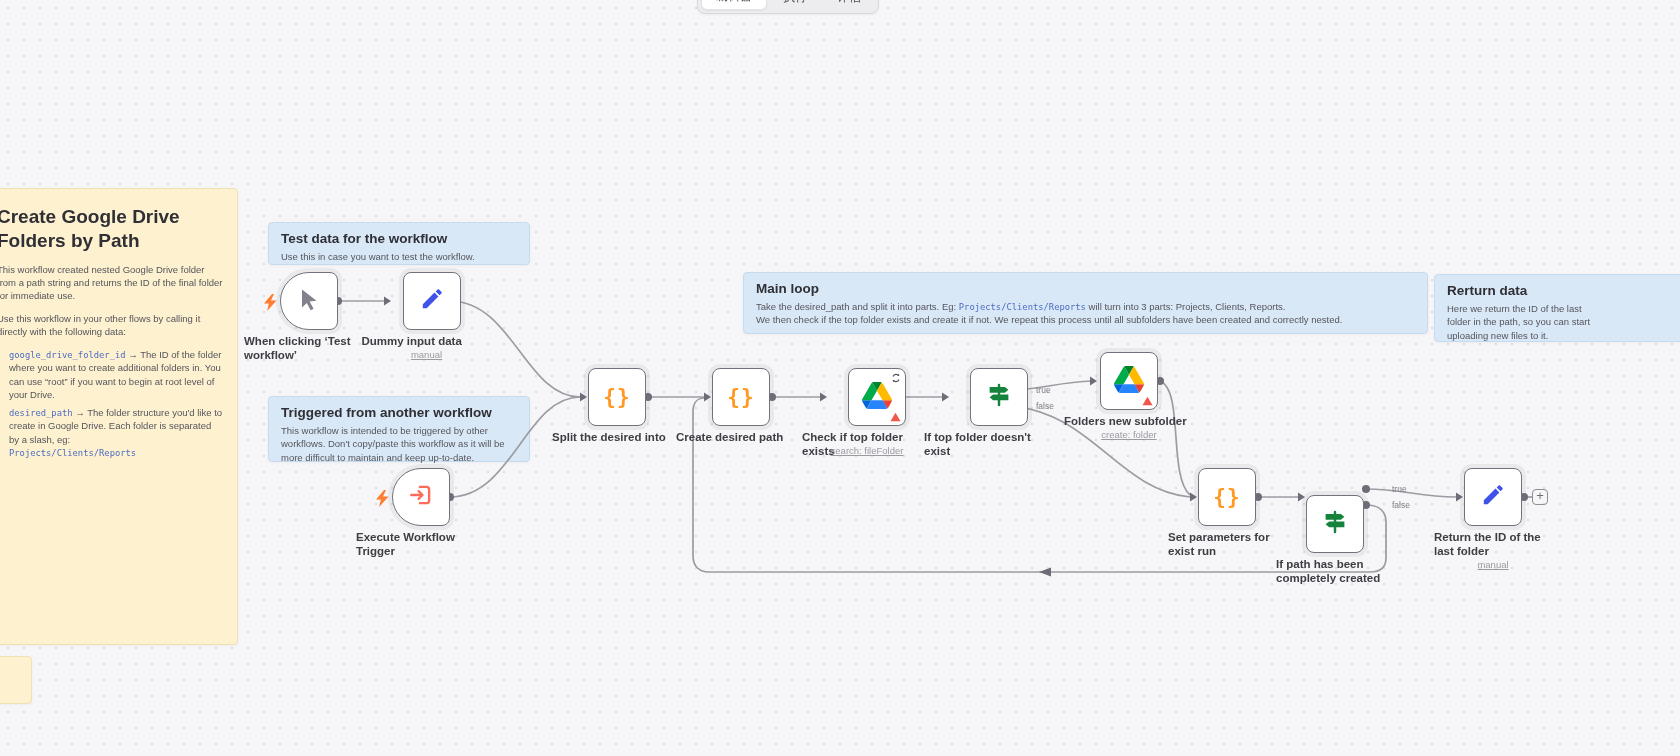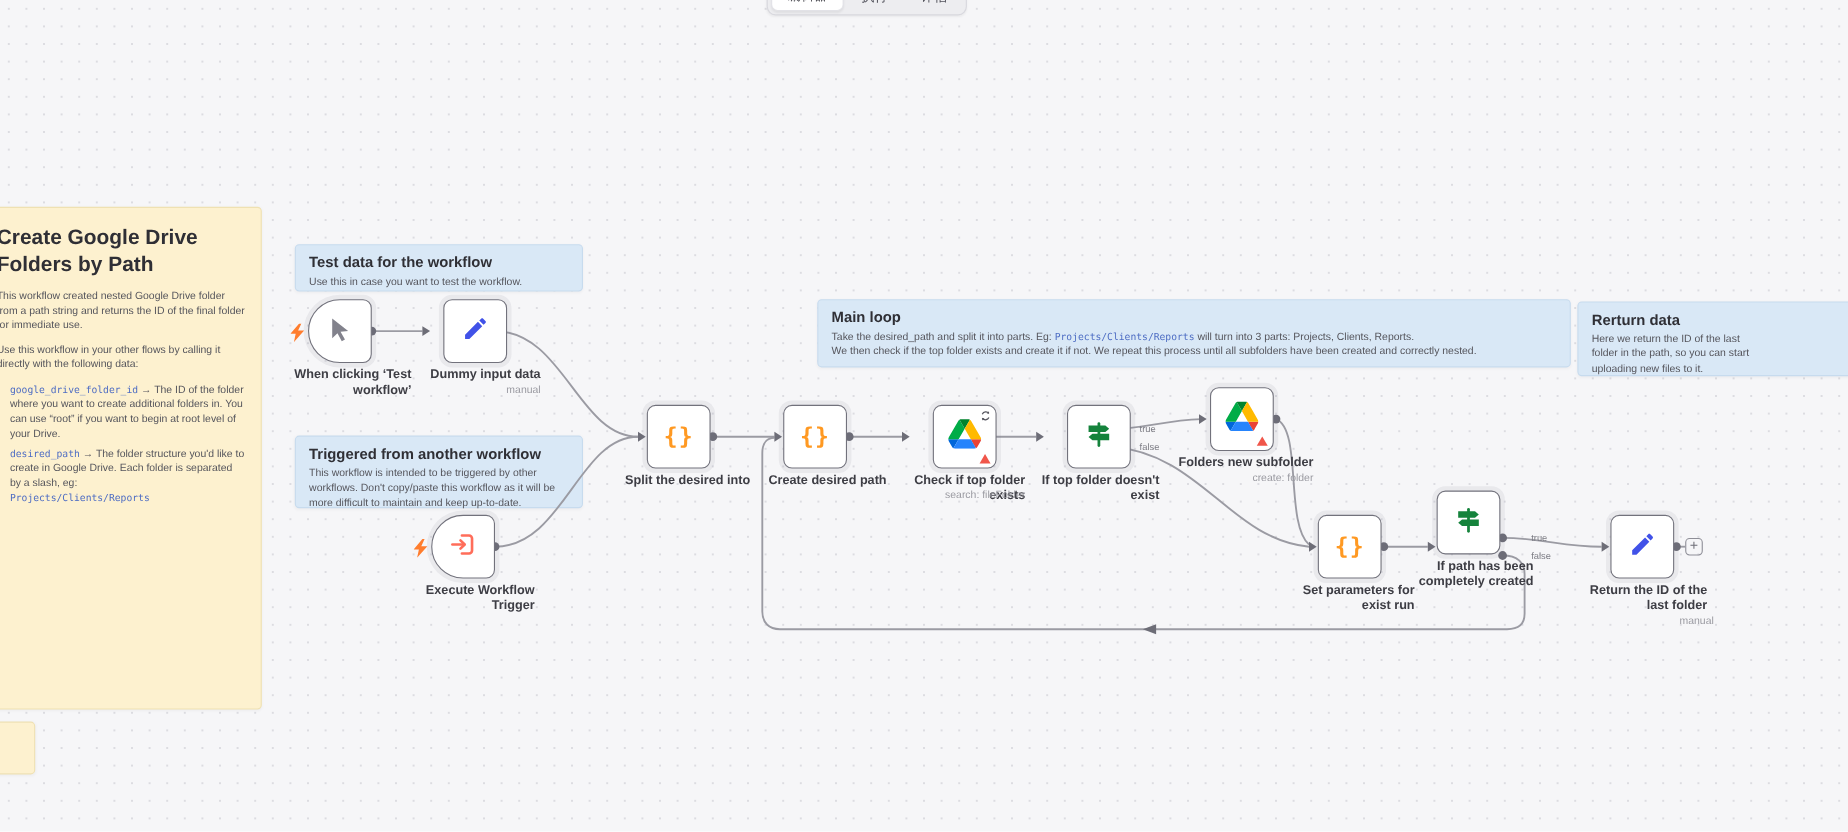--- a/index.html
+++ b/index.html
@@ -52,26 +52,26 @@
   
   .node { position:absolute; z-index:4; }
   .node-box {
     width:58px; height:58px; background:#fff; border:1.6px solid #72727c;
     border-radius:8px; display:flex; align-items:center; justify-content:center;
     position:relative; box-shadow:0 0 0 4px rgba(120,120,135,.10);
   }
   .node-box.trigger { border-radius:29px 8px 8px 29px; }
   .node-label {
     position:absolute; top:62px; left:50%; transform:translateX(-50%);
-    width:130px; text-align:right; font-size:11.5px; font-weight:600;
+    width:130px; text-align:left; font-size:11.5px; font-weight:600;
     color:#3d3d44; line-height:1.25;
   }
   .node-sub {
     position:absolute; left:50%; transform:translateX(-50%);
-    width:130px; text-align:right; font-size:9.5px; color:#9a9aa1; line-height:1.2;
+    width:130px; text-align:center; font-size:9.5px; color:#9a9aa1; line-height:1.2;text-decoration:underline;
   }
   .braces { font-weight:800; font-size:21px; color:#ff9922; letter-spacing:1px; font-family:"DejaVu Sans Mono", monospace; }
   .badge-warn { position:absolute; right:4px; bottom:3px; line-height:0; }
   .badge-retry { position:absolute; right:4px; top:4px; line-height:0; }
   .bolt { position:absolute; left:-17px; top:21px; line-height:0; }
 
   .plus-btn {
     position:absolute; z-index:4; width:16px; height:16px; border:1.6px solid #8e8e97;
     border-radius:4px; color:#6f6f78; font-size:13px; line-height:12px; text-align:center;
     background:transparent;
@@ -292,21 +292,21 @@
     <div class="node-sub" style="top:77px;">create: folder</div>
   </div>
 
   <div class="node" style="left:1198px; top:468px;">
     <div class="node-box">
       <span class="braces">{}</span>
     </div>
     <div class="node-label" style="width:118px;">Set parameters for exist run</div>
   </div>
 
-  <div class="node" style="left:1306px; top:446px;">
+  <div class="node" style="left:1306px; top:495px;">
     <div class="node-box">
       <span>
         <svg width="30" height="30" viewBox="0 0 24 24" fill="#15833c">
           <rect x="11" y="3" width="2" height="18" rx="1"></rect>
           <path d="M4.5 5.5h12.2l2.8 2.3-2.8 2.3H4.5z"></path>
           <path d="M19.5 11.5H7.3L4.5 13.8l2.8 2.3h12.2z"></path>
         </svg>
       </span>
     </div>
     <div class="node-label" style="width:118px;">If path has been completely created</div>

